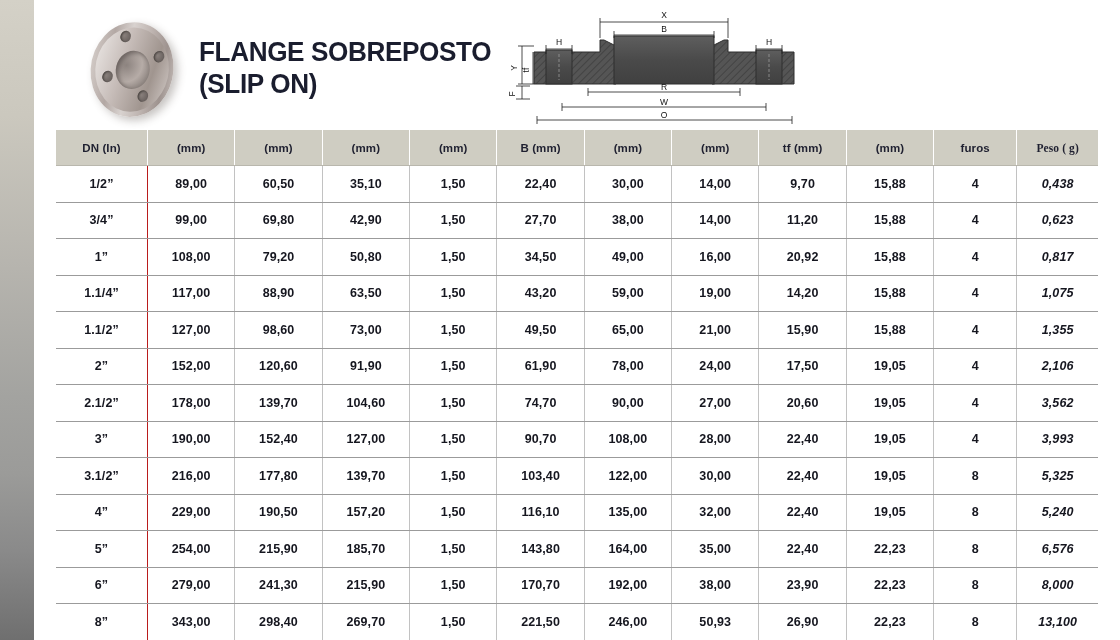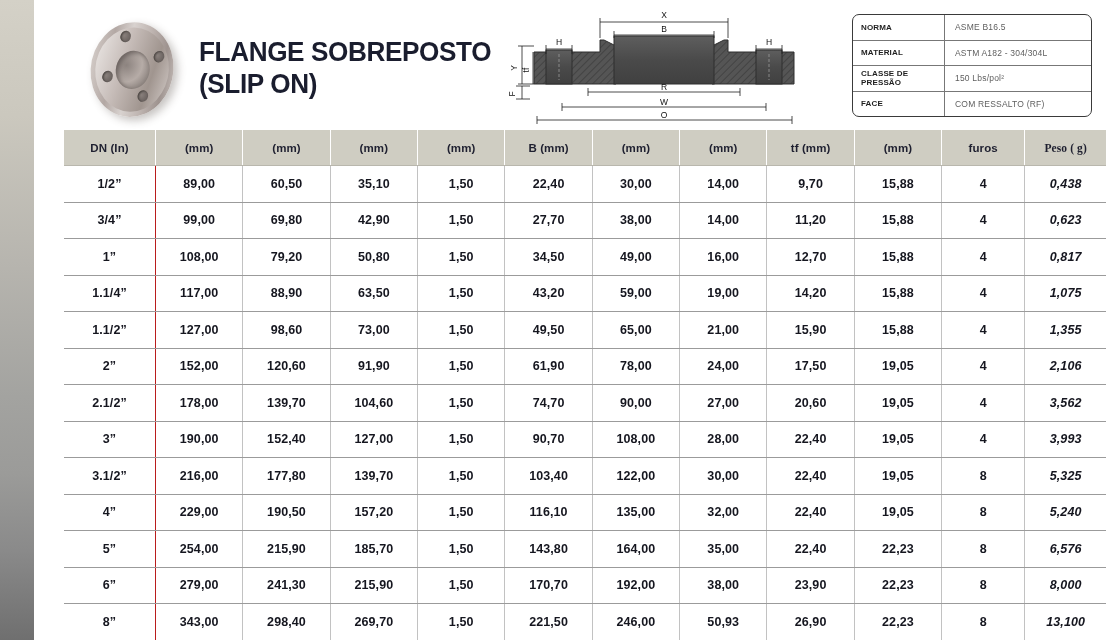--- a/index.html
+++ b/index.html
@@ -155,21 +155,21 @@
     padding-left: 10px;
     box-sizing: border-box;
     font-size: 8.5px;
     color: #5e5e5e;
     letter-spacing: 0.2px;
   }
 
   
   .data-table-wrap {
     position: absolute;
-    left: 64px; top: 130px;
+    left: 56px; top: 130px;
     width: 1042px;
   }
   table.data-table {
     border-collapse: collapse;
     width: 1042px;
     table-layout: fixed;
   }
   table.data-table th {
     background: #cfcdc2;
     font-size: 11.5px;
@@ -299,38 +299,20 @@
         <text x="13" y="66" transform="rotate(-90 13 66)">Y</text>
         <text x="25" y="68" transform="rotate(-90 25 68)">tf</text>
         <text x="11" y="92" transform="rotate(-90 11 92)">F</text>
         <text x="160" y="88">R</text>
         <text x="160" y="103">W</text>
         <text x="160" y="116">O</text>
       </g>
     </svg>
   </div>
 
-  <div class="spec-box">
-    <div class="spec-row">
-      <div class="spec-key">NORMA</div>
-      <div class="spec-val">ASME B16.5</div>
-    </div>
-    <div class="spec-row">
-      <div class="spec-key">MATERIAL</div>
-      <div class="spec-val">ASTM A182 - 304/304L</div>
-    </div>
-    <div class="spec-row">
-      <div class="spec-key">CLASSE DE PRESSÃO</div>
-      <div class="spec-val">150 Lbs/pol²</div>
-    </div>
-    <div class="spec-row">
-      <div class="spec-key">FACE</div>
-      <div class="spec-val">COM RESSALTO (RF)</div>
-    </div>
-  </div>
 
 </div>
 
 <div class="data-table-wrap">
   <table class="data-table">
     <colgroup>
       <col style="width:88px">
         <col style="width:84px">
         <col style="width:84px">
       <col style="width:84px">
@@ -390,21 +372,21 @@
         </tr>
         <tr>
           <td class="col-dn">1”</td>
           <td>108,00</td>
           <td>79,20</td>
           <td>50,80</td>
           <td>1,50</td>
           <td>34,50</td>
           <td>49,00</td>
           <td>16,00</td>
-          <td>12,70</td>
+          <td>20,92</td>
           <td>15,88</td>
           <td>4</td>
           <td>0,817</td>
         </tr>
         <tr>
           <td class="col-dn">1.1/4”</td>
           <td>117,00</td>
           <td>88,90</td>
           <td>63,50</td>
           <td>1,50</td>

